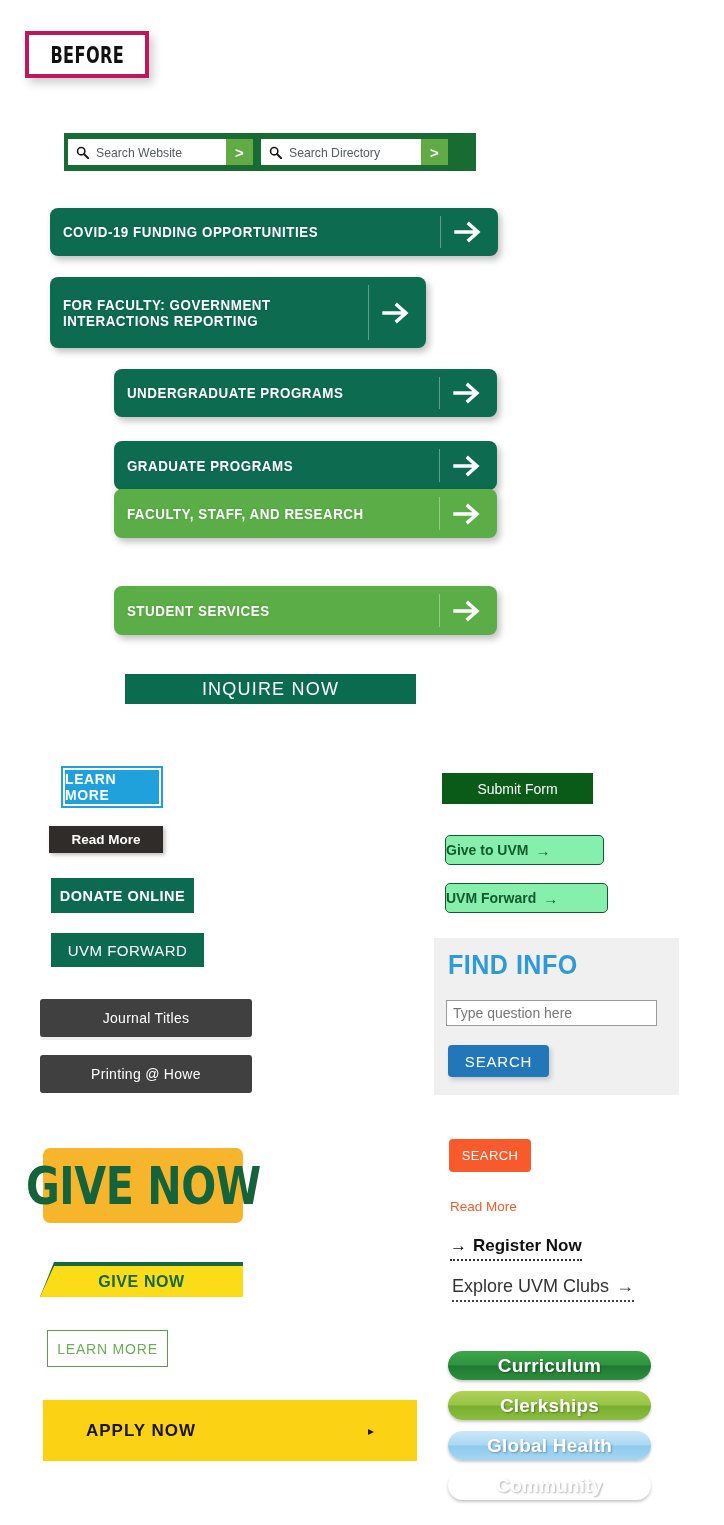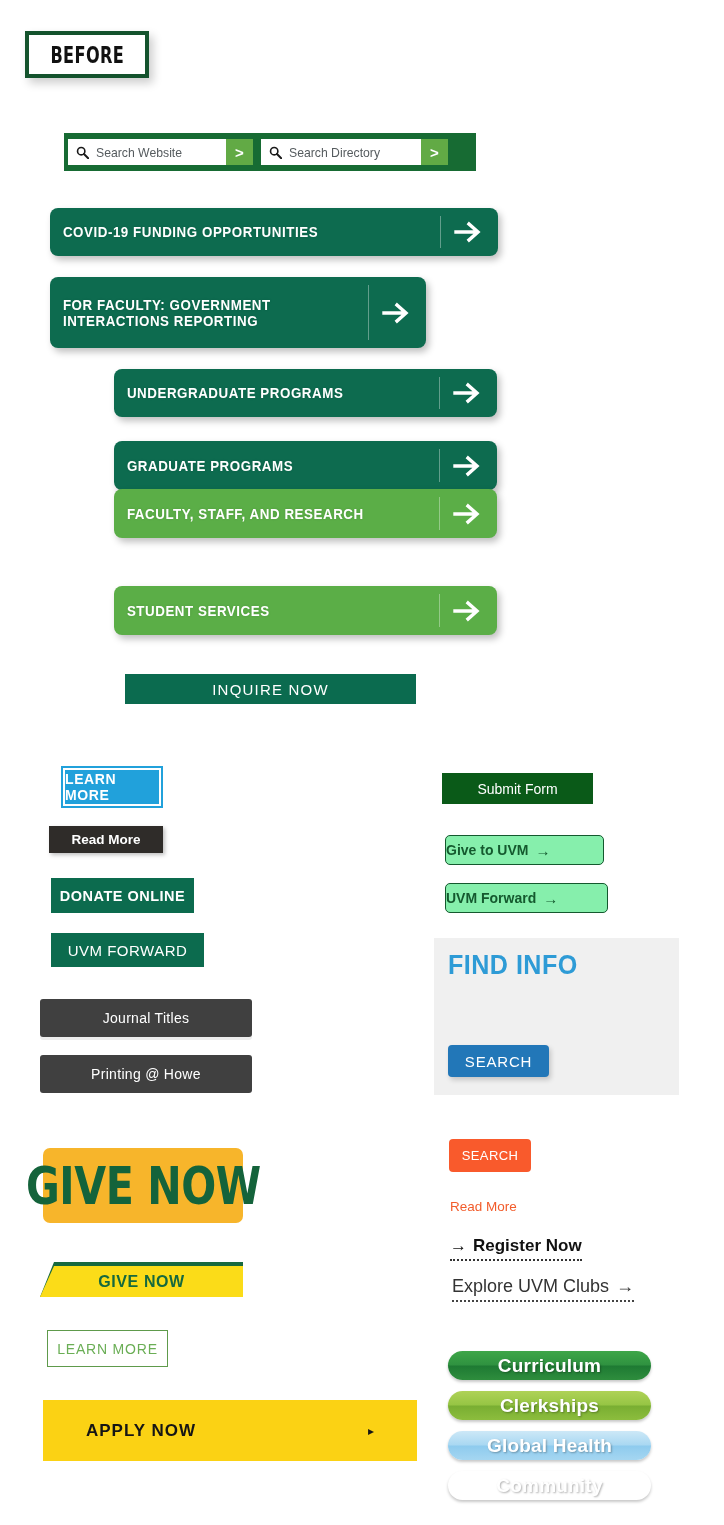--- a/index.html
+++ b/index.html
@@ -17,21 +17,21 @@
   }
 
   
   .before-badge {
     position: absolute;
     left: 25px;
     top: 31px;
     width: 124px;
     height: 47px;
     background: #ffffff;
-    border: 4px solid #14532d;
+    border: 4px solid #be185d;
     box-sizing: border-box;
     display: flex;
     align-items: center;
     justify-content: center;
     box-shadow: 4px 5px 9px rgba(0,0,0,0.20);
   }
   .before-badge span {
     font-family: "DejaVu Sans Condensed", "Liberation Sans Narrow", "Liberation Sans", sans-serif;
     font-weight: 700;
     font-size: 23px;
@@ -146,21 +146,21 @@
     position: absolute;
     left: 125px;
     top: 674px;
     width: 291px;
     height: 30px;
     background: #0B6B4F;
     display: flex;
     align-items: center;
     justify-content: center;
     color: #ffffff;
-    font-size: 15px;
+    font-size: 18px;
     letter-spacing: 1.2px;
     font-weight: 400;
   }
 
   
   .btn {
     position: absolute;
     display: flex;
     align-items: center;
     box-sizing: border-box;
@@ -582,20 +582,23 @@
   <span class="ar">→</span>
 </div>
 
 <div class="btn ghost-btn ghost-fwd">
   <span>UVM Forward</span>
   <span class="ar">→</span>
 </div>
 
 <div class="findinfo">
   <h2>FIND INFO</h2>
+  <div class="qinput">
+    <span>Type question here</span>
+  </div>
   <div class="searchblue">
     <span>SEARCH</span>
   </div>
 </div>
 
 <div class="btn search-orange">
   <span>SEARCH</span>
 </div>
 
 <div class="readmore-orange">

